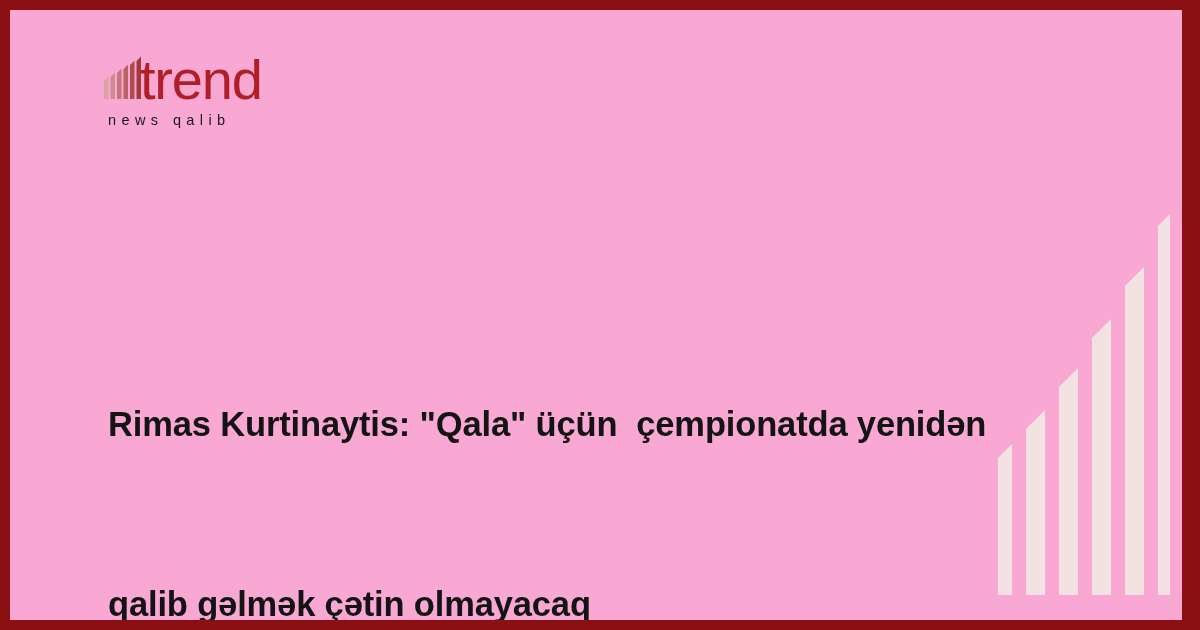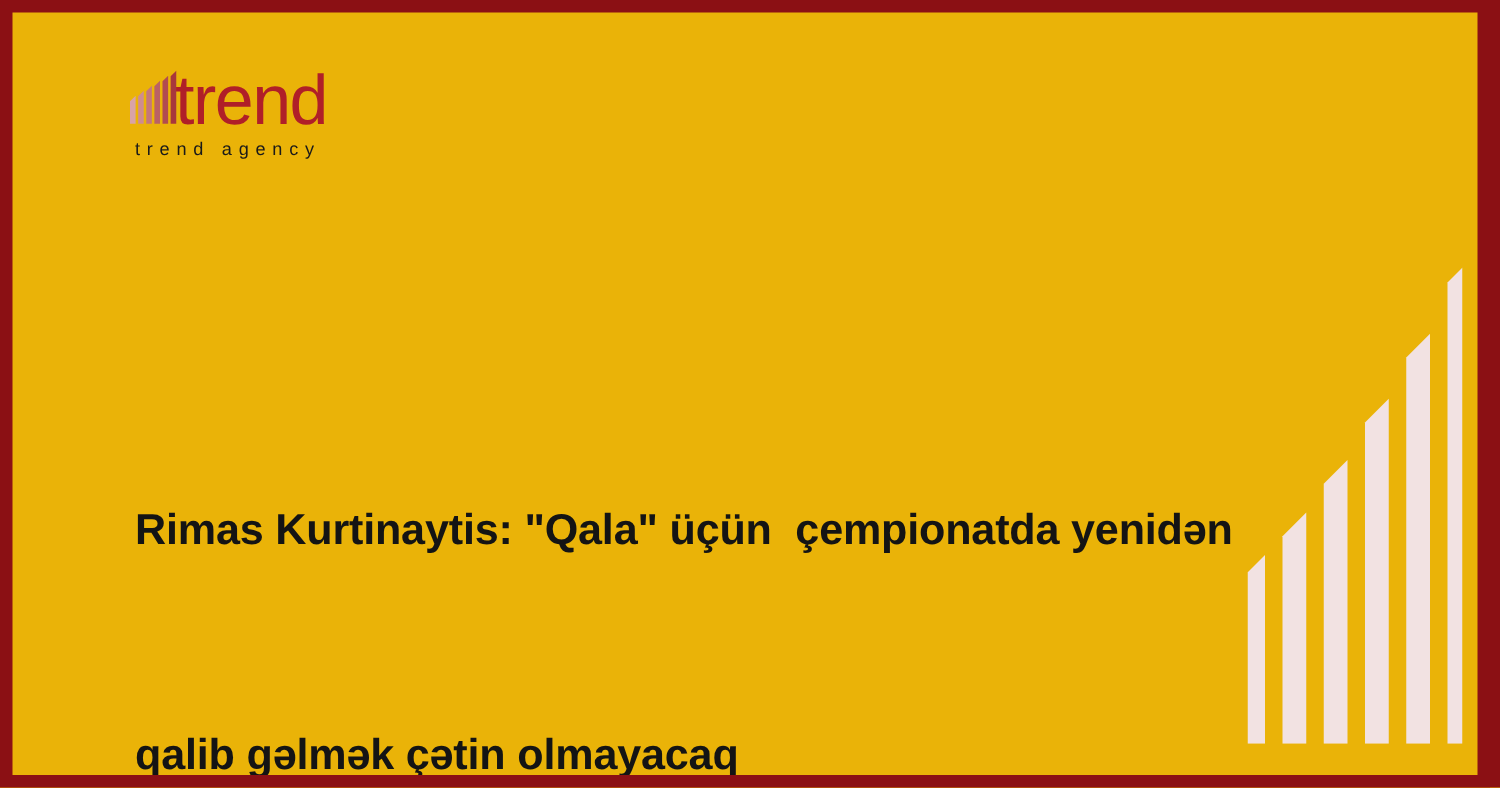--- a/index.html
+++ b/index.html
@@ -6,21 +6,21 @@
   body{
     width:1200px;height:630px;overflow:hidden;
     background:#8B1014;
     font-family:"Liberation Sans","DejaVu Sans",sans-serif;
   }
   #card{
     position:relative;
     width:1192px;height:630px;
     box-sizing:border-box;
     border:10px solid #8B1014;
-    background:#eab308;
+    background:#f9a8d4;
     overflow:hidden;
   }
   
   #watermark{
     position:absolute;
     right:12px;bottom:25px;
     width:172px;height:432px;
     pointer-events:none;
   }
   #watermark svg{display:block;width:100%;height:100%;}
@@ -87,21 +87,21 @@
           <polygon fill="#C4777B" points="15,23 19.5,18.5 19.5,49 15,49"></polygon>
           <polygon fill="#BA6165" points="21.5,19 26,14.5 26,49 21.5,49"></polygon>
           <polygon fill="#B14B50" points="28,15 32.5,10.5 32.5,49 28,49"></polygon>
           <polygon fill="#A8373C" points="34.5,11 39,6.5 39,49 34.5,49"></polygon>
         </g>
 
         <text x="38" y="49" font-family="Liberation Sans, DejaVu Sans, sans-serif" font-size="56" fill="#B01F28" letter-spacing="-1.2">trend</text>
       </svg>
     </div>
 
-    <div id="logo-sub">trend agency</div>
+    <div id="logo-sub">news qalib</div>
   </div>
 
   <div id="headline">
     <span class="hl-line">Rimas Kurtinaytis: "Qala" üçün  çempionatda yenidən</span>
     <span class="hl-line">qalib gəlmək çətin olmayacaq</span>
   </div>
 
 </div>
 
 </body></html>

